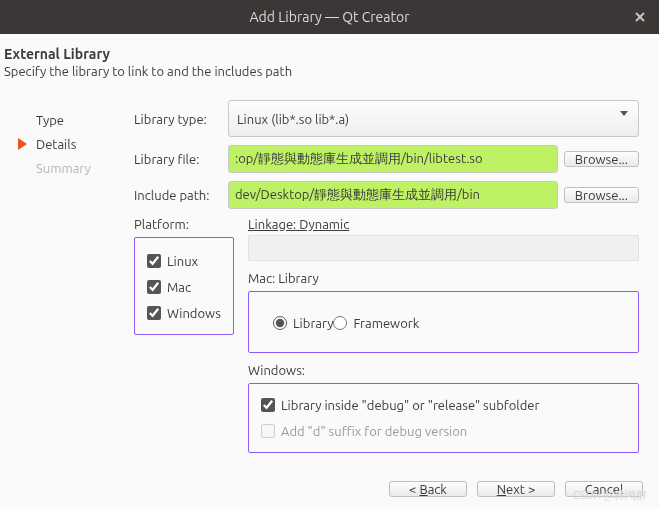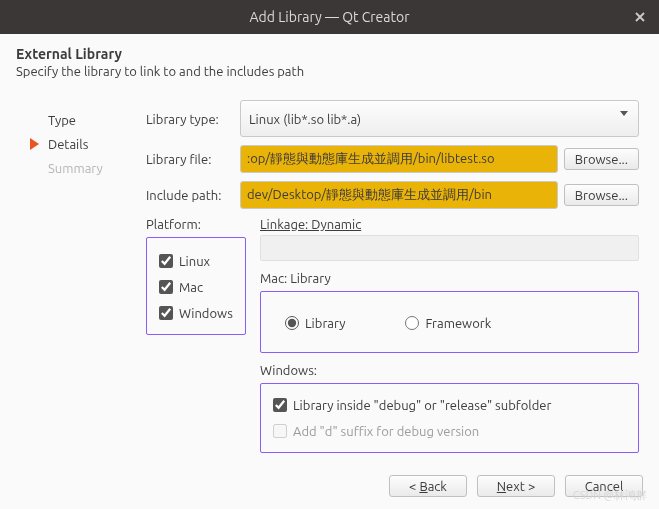--- a/index.html
+++ b/index.html
@@ -30,21 +30,21 @@
   height: 18px;
   border-radius: 50%;
   display: flex;
   align-items: center;
   justify-content: center;
   cursor: pointer;
 }
 .titlebar .close-btn svg { stroke: #cfcbc8; stroke-width: 1.8; }
 .content {
   background: #fafafa;
-  padding: 12px 16px 12px 16px;
+  padding: 12px 16px 12px 4px;
   height: calc(100% - 34px);
   display: flex;
   flex-direction: column;
 }
 .page-title { font-weight: bold; font-size: 14px; margin-bottom: 2px; }
 .page-subtitle { font-size: 13px; color: #3c3c3c; margin-bottom: 22px; }
 .main-area { display: flex; gap: 30px; flex: 1; }
 .sidebar { width: 100px; padding-left: 32px; padding-top: 8px; }
 .side-item { font-size: 13px; line-height: 24px; position: relative; color: #3c3c3c; }
 .side-item.disabled { color: #b6b6b6; }
@@ -79,28 +79,28 @@
   width: 0; height: 0;
   border-left: 4px solid transparent;
   border-right: 4px solid transparent;
   border-top: 5px solid #555;
 }
 .text-input {
   flex: 1;
   height: 28px;
   border: 1px solid #c9c9c9;
   border-radius: 3px;
-  background: #eab308;
+  background: #bef264;
   padding: 0 6px;
   font-family: inherit;
   font-size: 13px;
   color: #3c3c3c;
 }
 .btn {
-  height: 22px;
+  height: 16px;
   min-width: 70px;
   padding: 0 10px;
   background: linear-gradient(#fdfdfd, #eaeaea);
   border: 1px solid #c0c0c0;
   border-radius: 3px;
   font-family: inherit;
   font-size: 13px;
   color: #3c3c3c;
   cursor: pointer;
 }
@@ -125,21 +125,21 @@
   align-items: center;
   gap: 6px;
   font-size: 13px;
   line-height: 26px;
 }
 .check-row.disabled { color: #9c9c9c; }
 input[type=checkbox], input[type=radio] {
   width: 14px; height: 14px;
   accent-color: #555;
 }
-.radio-group { display: flex; gap: 60px; padding: 8px 12px; }
+.radio-group { display: flex; padding: 8px 12px; }
 .groupbox.mac { margin-bottom: 10px; }
 .groupbox.win { padding-top: 8px; }
 .section-title { font-size: 13px; margin-bottom: 6px; margin-top: 4px; }
 .footer {
   display: flex;
   justify-content: flex-end;
   gap: 10px;
   padding-top: 12px;
   border-top: none;
 }

